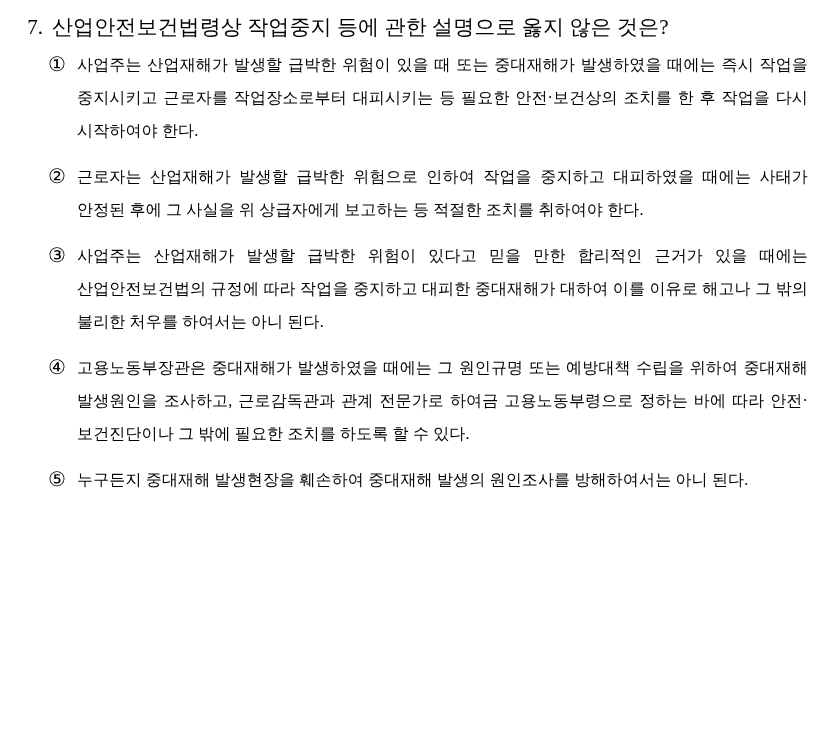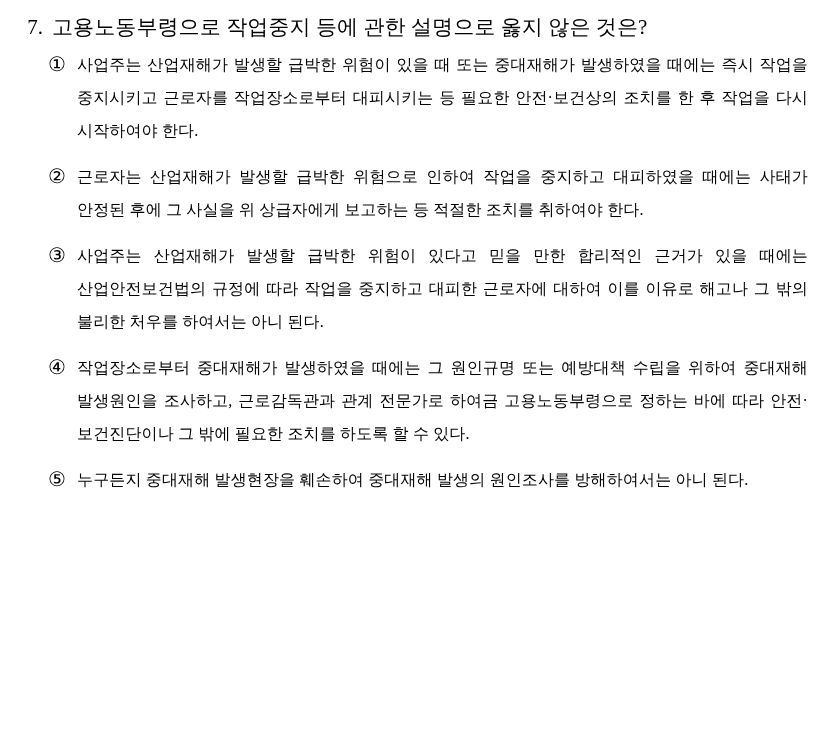--- a/index.html
+++ b/index.html
@@ -73,43 +73,43 @@
     margin-bottom: 0;
   }
 </style>
 </head>
 <body>
 
 <div class="page">
 
   <div class="question">
     <div class="q-number">7.</div>
-    <div class="q-text">고용노동부령으로 작업중지 등에 관한 설명으로 옳지 않은 것은?</div>
+    <div class="q-text">산업안전보건법령상 작업중지 등에 관한 설명으로 옳지 않은 것은?</div>
   </div>
 
   <div class="choices">
 
     <div class="choice">
       <div class="choice-marker">①</div>
       <div class="choice-text">사업주는 산업재해가 발생할 급박한 위험이 있을 때 또는 중대재해가 발생하였을 때에는 즉시 작업을 중지시키고 근로자를 작업장소로부터 대피시키는 등 필요한 안전·보건상의 조치를 한 후 작업을 다시 시작하여야 한다.</div>
     </div>
 
     <div class="choice">
       <div class="choice-marker">②</div>
       <div class="choice-text">근로자는 산업재해가 발생할 급박한 위험으로 인하여 작업을 중지하고 대피하였을 때에는 사태가 안정된 후에 그 사실을 위 상급자에게 보고하는 등 적절한 조치를 취하여야 한다.</div>
     </div>
 
     <div class="choice">
       <div class="choice-marker">③</div>
-      <div class="choice-text">사업주는 산업재해가 발생할 급박한 위험이 있다고 믿을 만한 합리적인 근거가 있을 때에는 산업안전보건법의 규정에 따라 작업을 중지하고 대피한 근로자에 대하여 이를 이유로 해고나 그 밖의 불리한 처우를 하여서는 아니 된다.</div>
+      <div class="choice-text">사업주는 산업재해가 발생할 급박한 위험이 있다고 믿을 만한 합리적인 근거가 있을 때에는 산업안전보건법의 규정에 따라 작업을 중지하고 대피한 중대재해가 대하여 이를 이유로 해고나 그 밖의 불리한 처우를 하여서는 아니 된다.</div>
     </div>
 
     <div class="choice">
       <div class="choice-marker">④</div>
-      <div class="choice-text">작업장소로부터 중대재해가 발생하였을 때에는 그 원인규명 또는 예방대책 수립을 위하여 중대재해 발생원인을 조사하고, 근로감독관과 관계 전문가로 하여금 고용노동부령으로 정하는 바에 따라 안전·보건진단이나 그 밖에 필요한 조치를 하도록 할 수 있다.</div>
+      <div class="choice-text">고용노동부장관은 중대재해가 발생하였을 때에는 그 원인규명 또는 예방대책 수립을 위하여 중대재해 발생원인을 조사하고, 근로감독관과 관계 전문가로 하여금 고용노동부령으로 정하는 바에 따라 안전·보건진단이나 그 밖에 필요한 조치를 하도록 할 수 있다.</div>
     </div>
 
     <div class="choice">
       <div class="choice-marker">⑤</div>
       <div class="choice-text">누구든지 중대재해 발생현장을 훼손하여 중대재해 발생의 원인조사를 방해하여서는 아니 된다.</div>
     </div>
 
   </div>
 
 </div>

